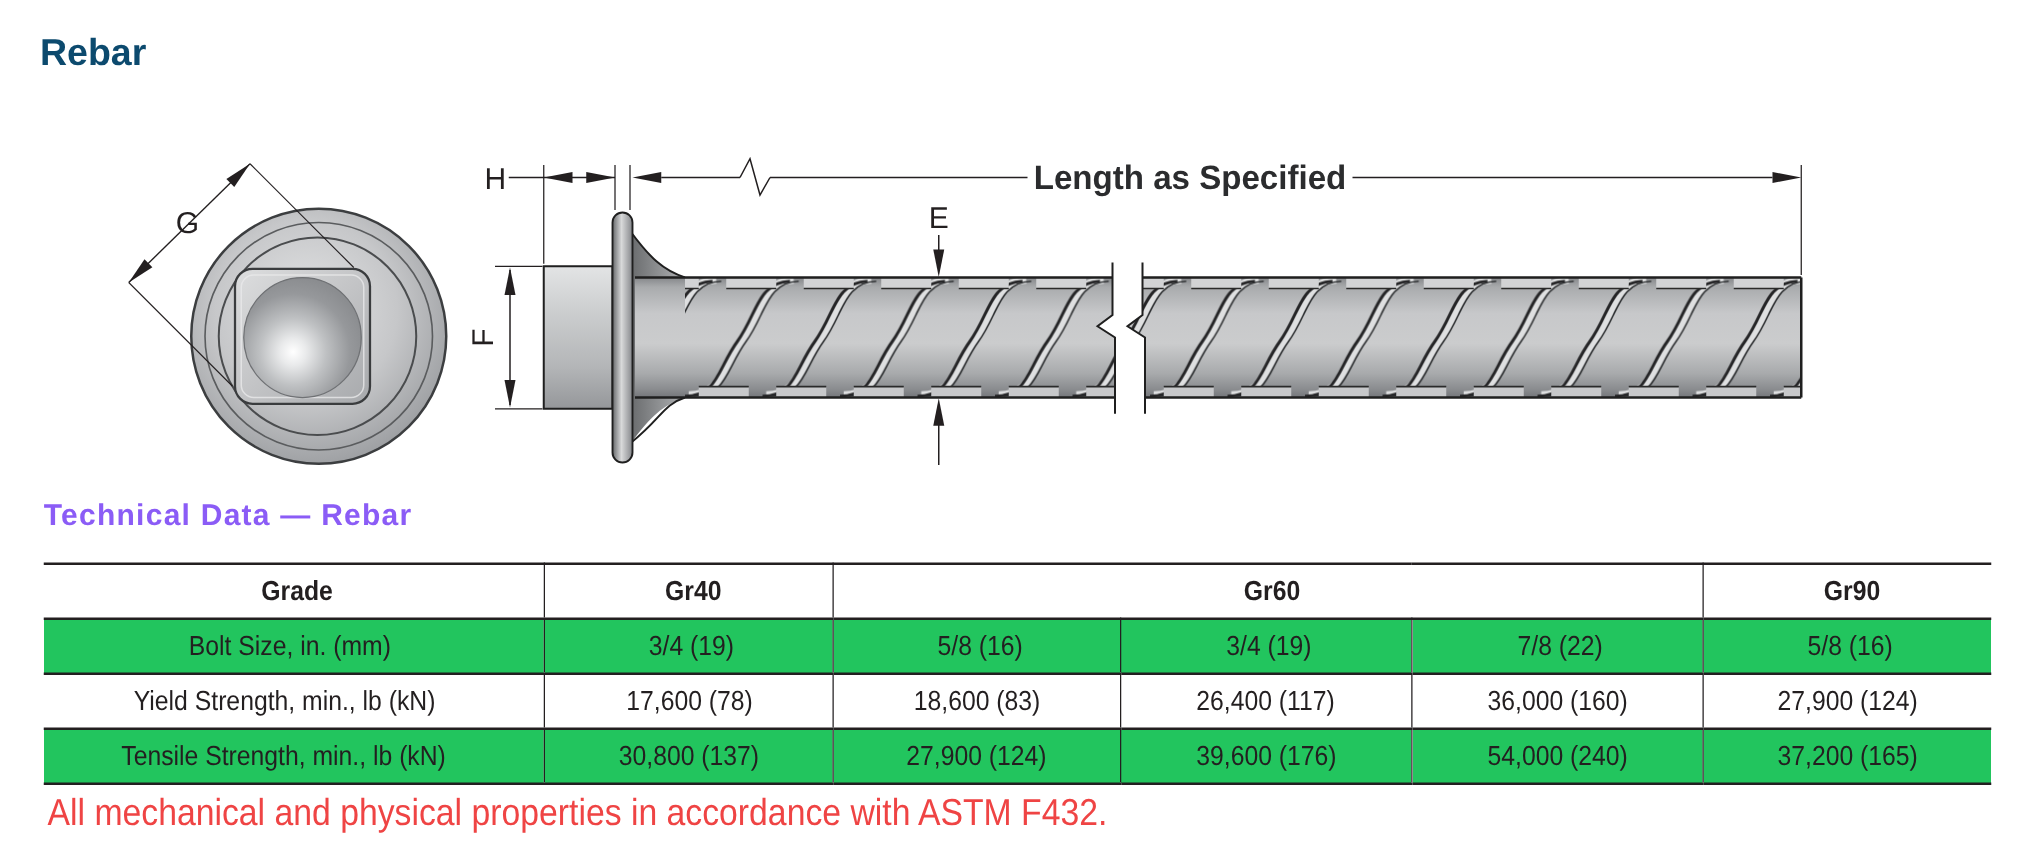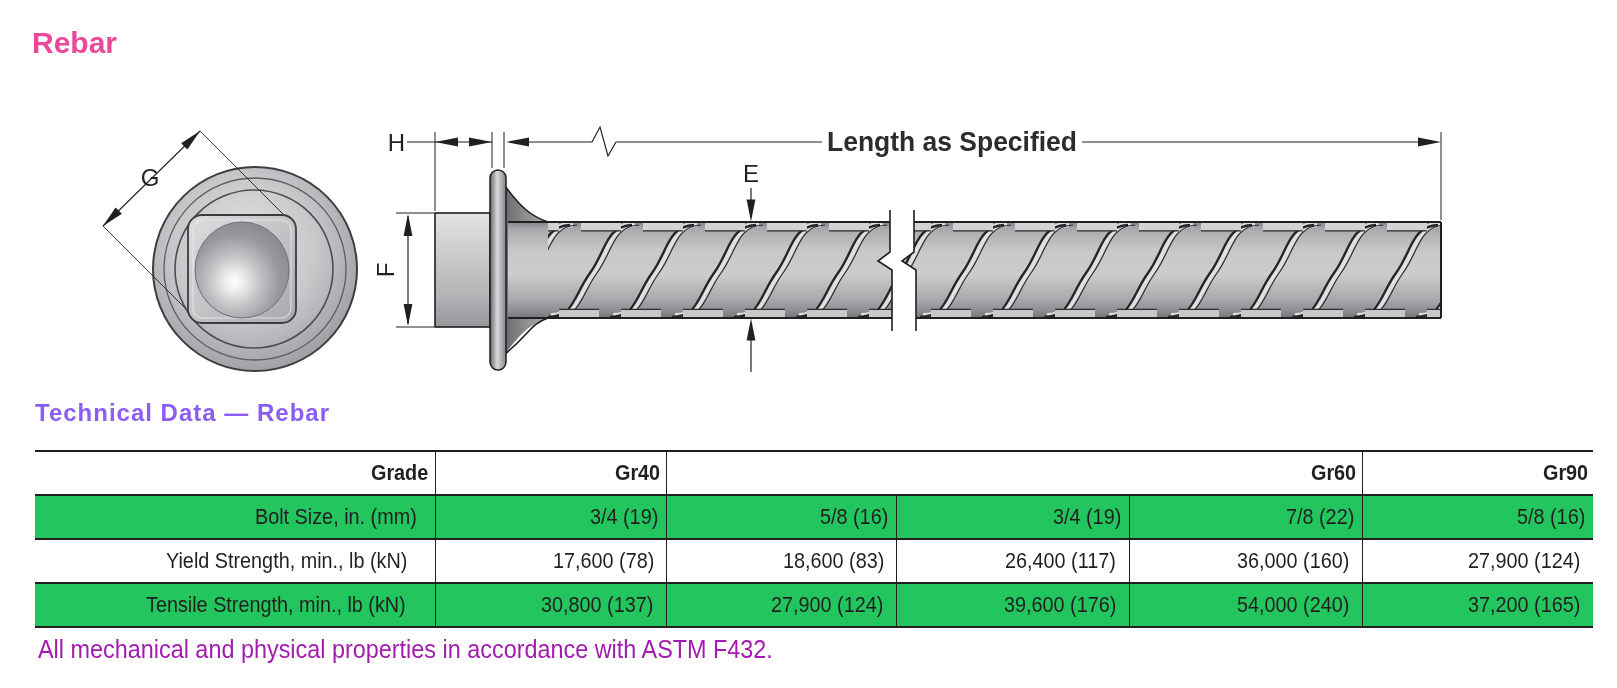--- a/index.html
+++ b/index.html
@@ -1,32 +1,32 @@
 <!DOCTYPE html>
 <html><head>
 <meta charset="utf-8">
 <style>
   html,body{margin:0;padding:0;background:#ffffff;}
   .page{position:relative;width:1617px;height:688px;background:#fff;overflow:hidden;
         font-family:"Liberation Sans",sans-serif;color:#231f20;}
   .title{position:absolute;left:32px;top:26px;font-size:30px;font-weight:bold;
-         color:#ec4899;letter-spacing:0px;}
+         color:#0c4a6e;letter-spacing:0px;}
   .diagram-svg{position:absolute;left:0;top:0;}
   .section-heading{position:absolute;left:35px;top:399px;font-size:24px;font-weight:bold;
          color:#8b5cf6;letter-spacing:1px;}
   .data-table{position:absolute;left:35px;top:450px;width:1558px;border-collapse:collapse;
          table-layout:fixed;border-top:2.4px solid #231f20;}
   .data-table th,.data-table td{height:42px;padding:0 0 0 13px;vertical-align:middle;
-         text-align:right;font-size:22px;white-space:nowrap;overflow:hidden;}
+         text-align:center;font-size:22px;white-space:nowrap;overflow:hidden;}
   .data-table th{font-weight:bold;border-bottom:2.2px solid #231f20;}
   .data-table td{border-bottom:2.2px solid #231f20;}
   .data-table .vline{border-left:1.6px solid #231f20;text-decoration:underline;}
   .data-table tr.shade td{background:#22c55e;}
   .cx{display:inline-block;transform:scaleX(.9);transform-origin:0 50%;white-space:nowrap;}
-  .footnote{position:absolute;left:38px;top:634px;font-size:26px;color:#a21caf;}
+  .footnote{position:absolute;left:38px;top:634px;font-size:30px;color:#ef4444;}
 </style>
 </head>
 <body>
 
 <div class="page">
 
   <div class="title">Rebar</div>
 
   <svg class="diagram-svg" width="1617" height="430" viewBox="0 0 1617 430">
     <defs>

